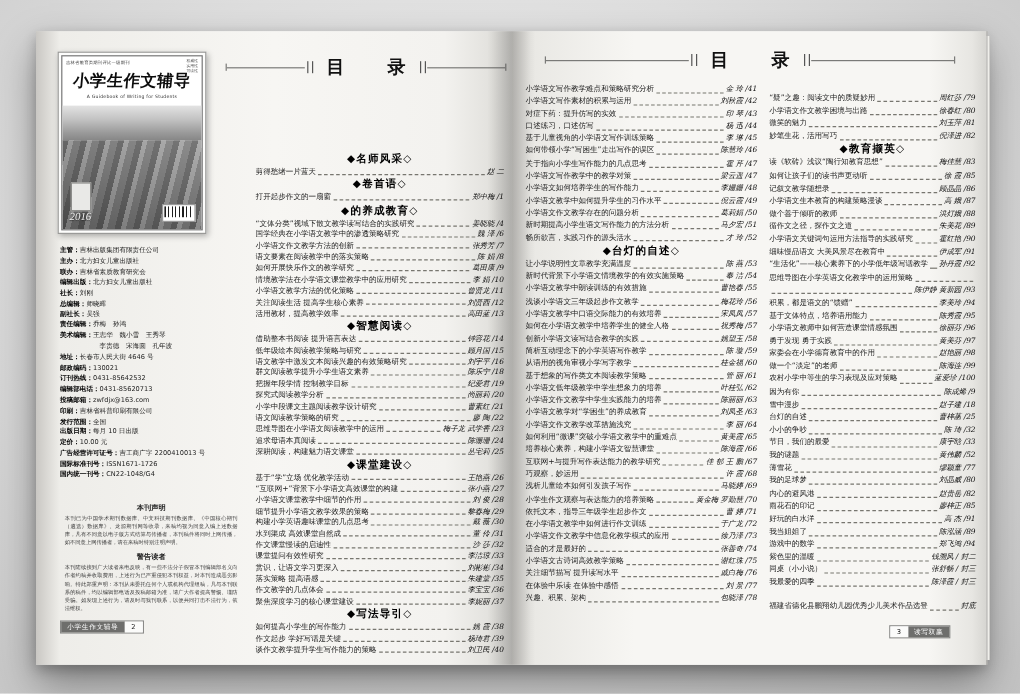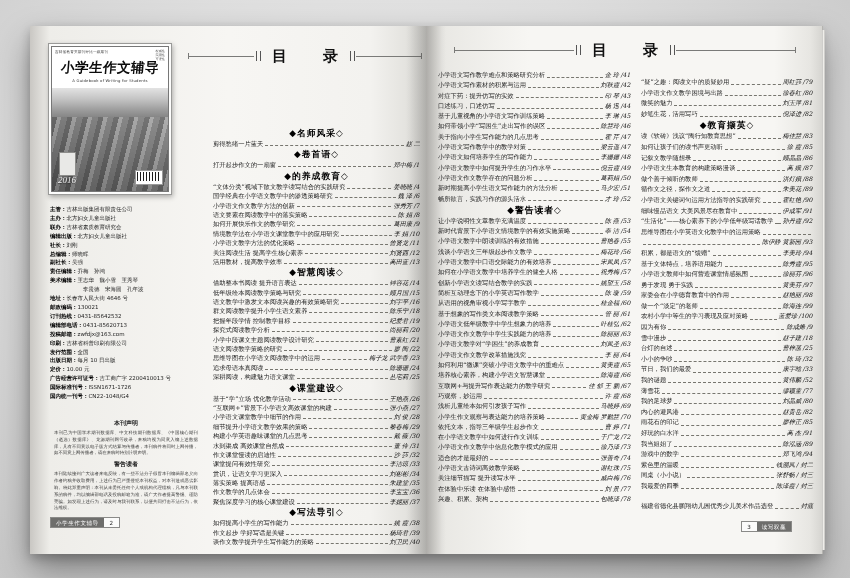--- a/index.html
+++ b/index.html
@@ -433,21 +433,21 @@
         <div class="entry">
           <span class="t">新时期提高小学生语文写作能力的方法分析</span>
           <span class="leader"></span>
           <span class="auth">马夕宏 /51</span>
         </div>
         <div class="entry">
           <span class="t">畅所欲言，实践习作的源头活水</span>
           <span class="leader"></span>
           <span class="auth">才 玲 /52</span>
         </div>
-        <div class="sec-h">◆警告读者◇</div>
+        <div class="sec-h">◆台灯的自述◇</div>
         <div class="entry">
           <span class="t">让小学说明性文章教学充满温度</span>
           <span class="leader"></span>
           <span class="auth">陈 燕 /53</span>
         </div>
         <div class="entry">
           <span class="t">新时代背景下小学语文情境教学的有效实施策略</span>
           <span class="leader"></span>
           <span class="auth">奉 洁 /54</span>
         </div>

